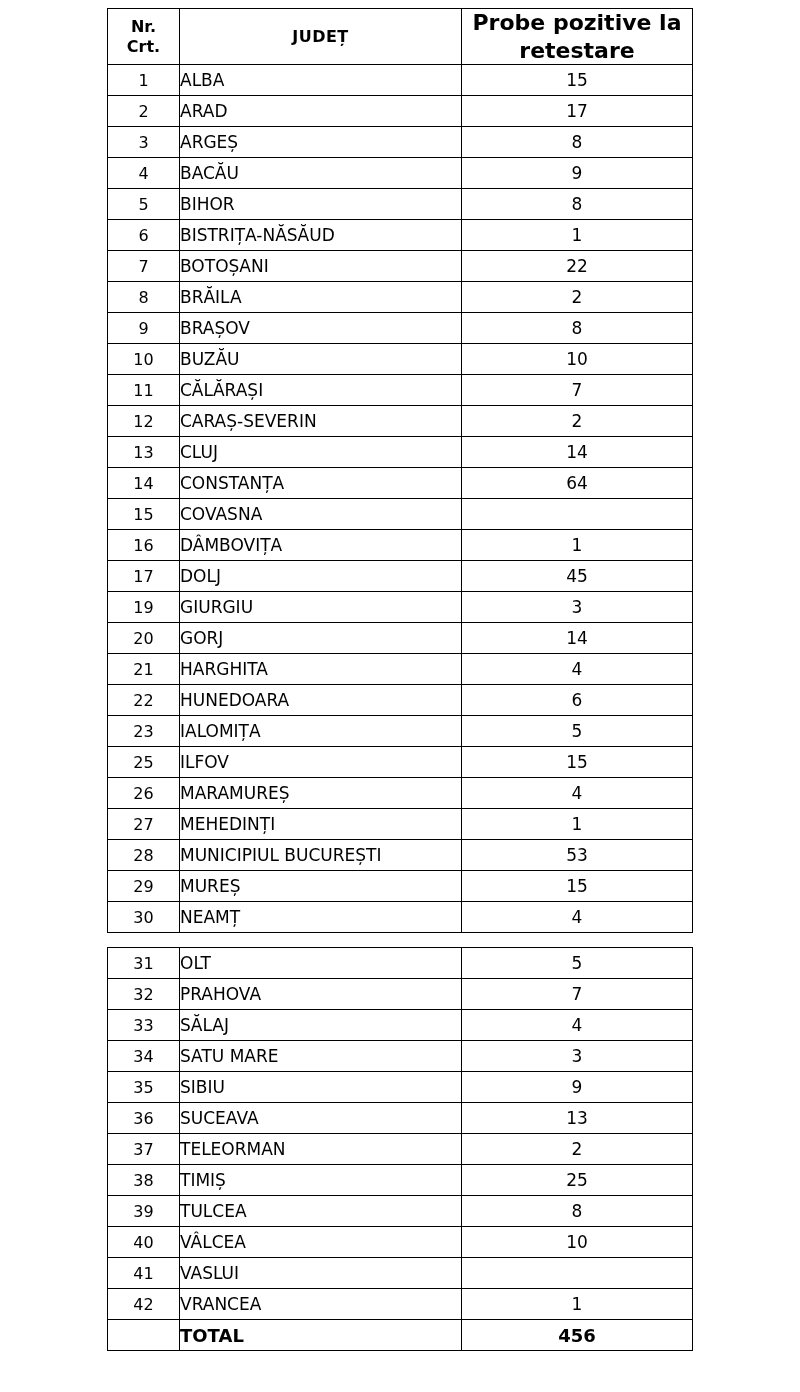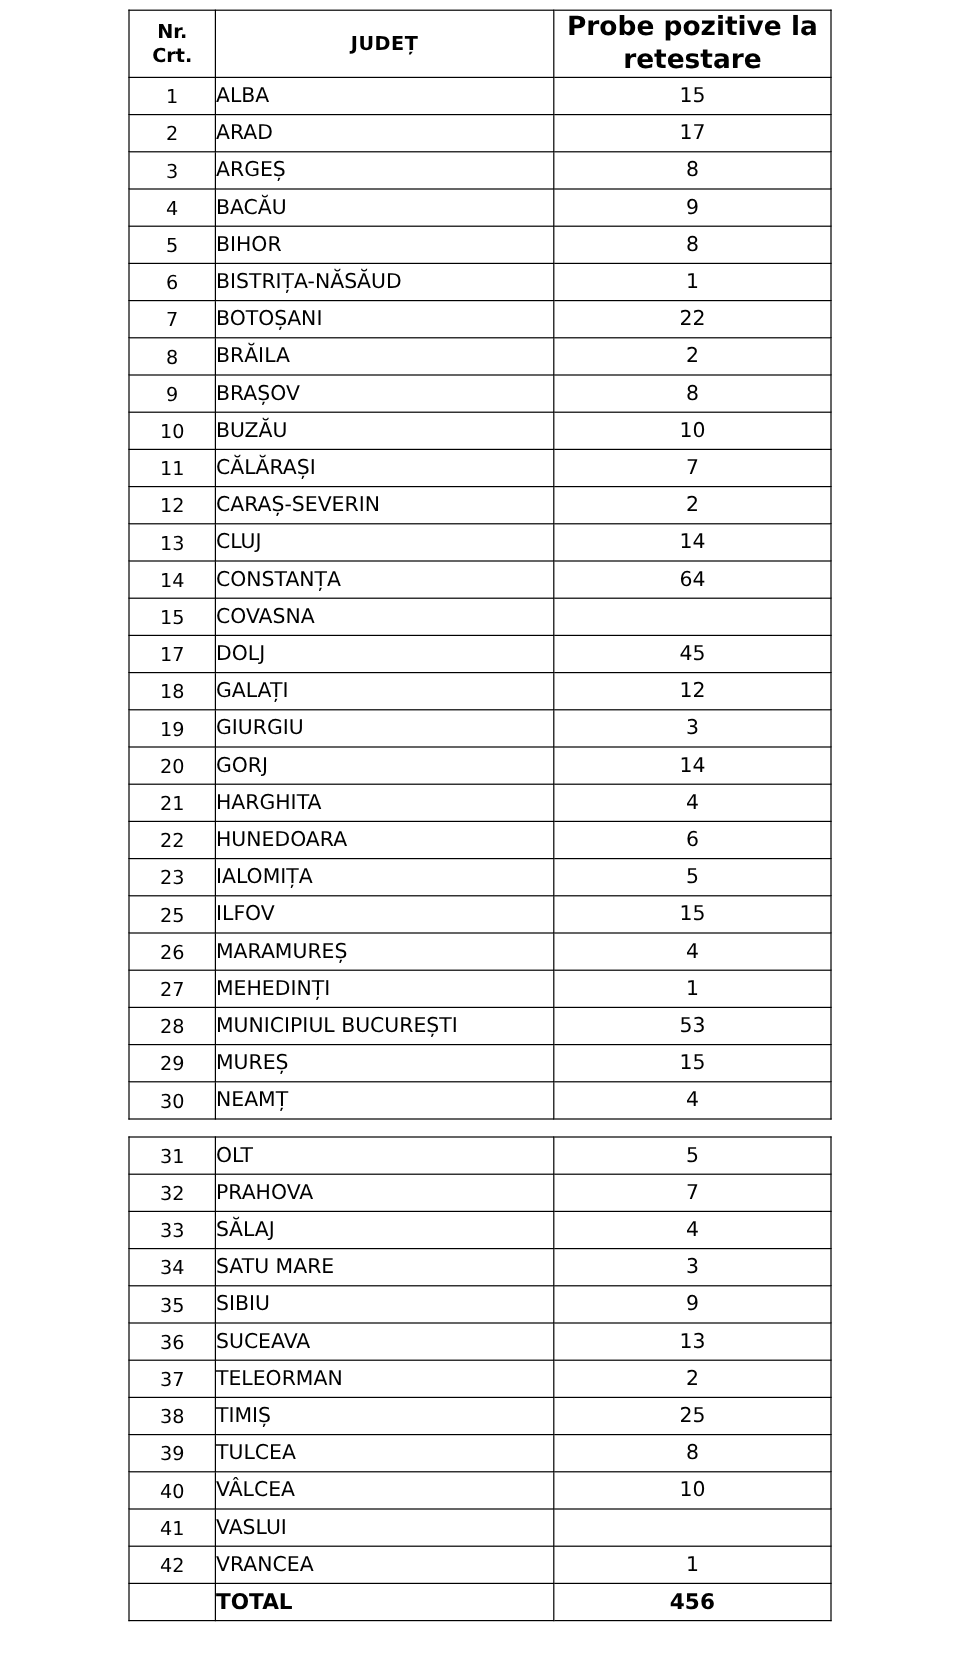--- a/index.html
+++ b/index.html
@@ -166,28 +166,28 @@
           <td class="cell-nr">14</td>
           <td class="cell-judet">CONSTANȚA</td>
           <td class="cell-val">64</td>
         </tr>
         <tr>
           <td class="cell-nr">15</td>
           <td class="cell-judet">COVASNA</td>
           <td class="cell-val"></td>
         </tr>
         <tr>
+          <td class="cell-nr">16</td>
+          <td class="cell-judet">DÂMBOVIȚA</td>
+          <td class="cell-val">1</td>
+        </tr>
+        <tr>
           <td class="cell-nr">17</td>
           <td class="cell-judet">DOLJ</td>
           <td class="cell-val">45</td>
-        </tr>
-        <tr>
-          <td class="cell-nr">18</td>
-          <td class="cell-judet">GALAȚI</td>
-          <td class="cell-val">12</td>
         </tr>
         <tr>
           <td class="cell-nr">19</td>
           <td class="cell-judet">GIURGIU</td>
           <td class="cell-val">3</td>
         </tr>
         <tr>
           <td class="cell-nr">20</td>
           <td class="cell-judet">GORJ</td>
           <td class="cell-val">14</td>

